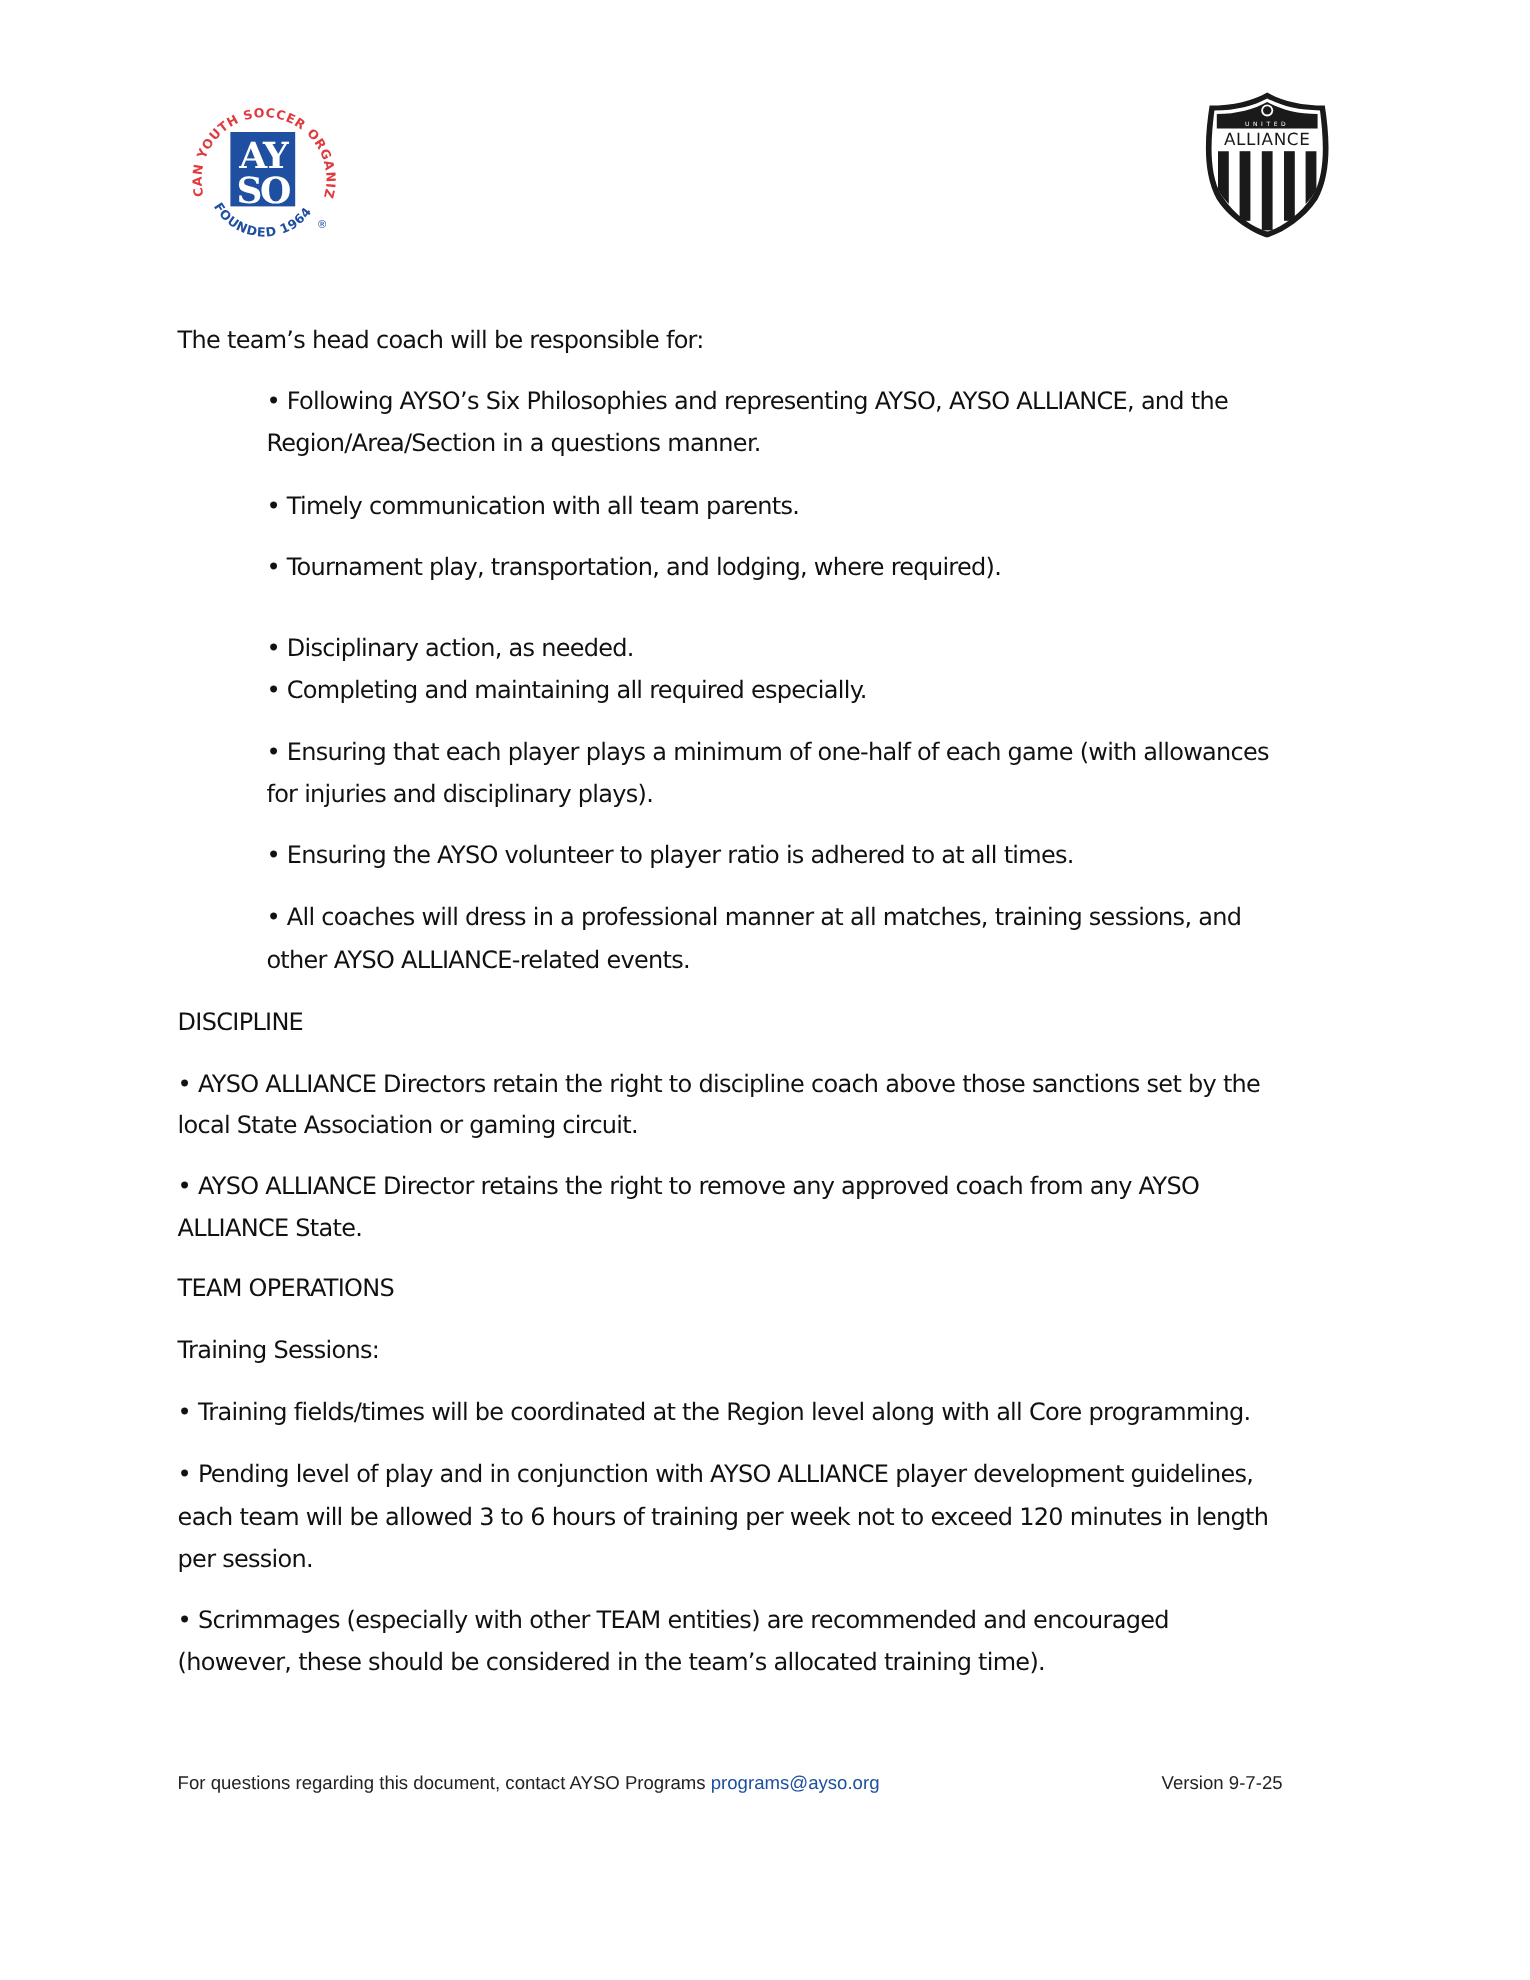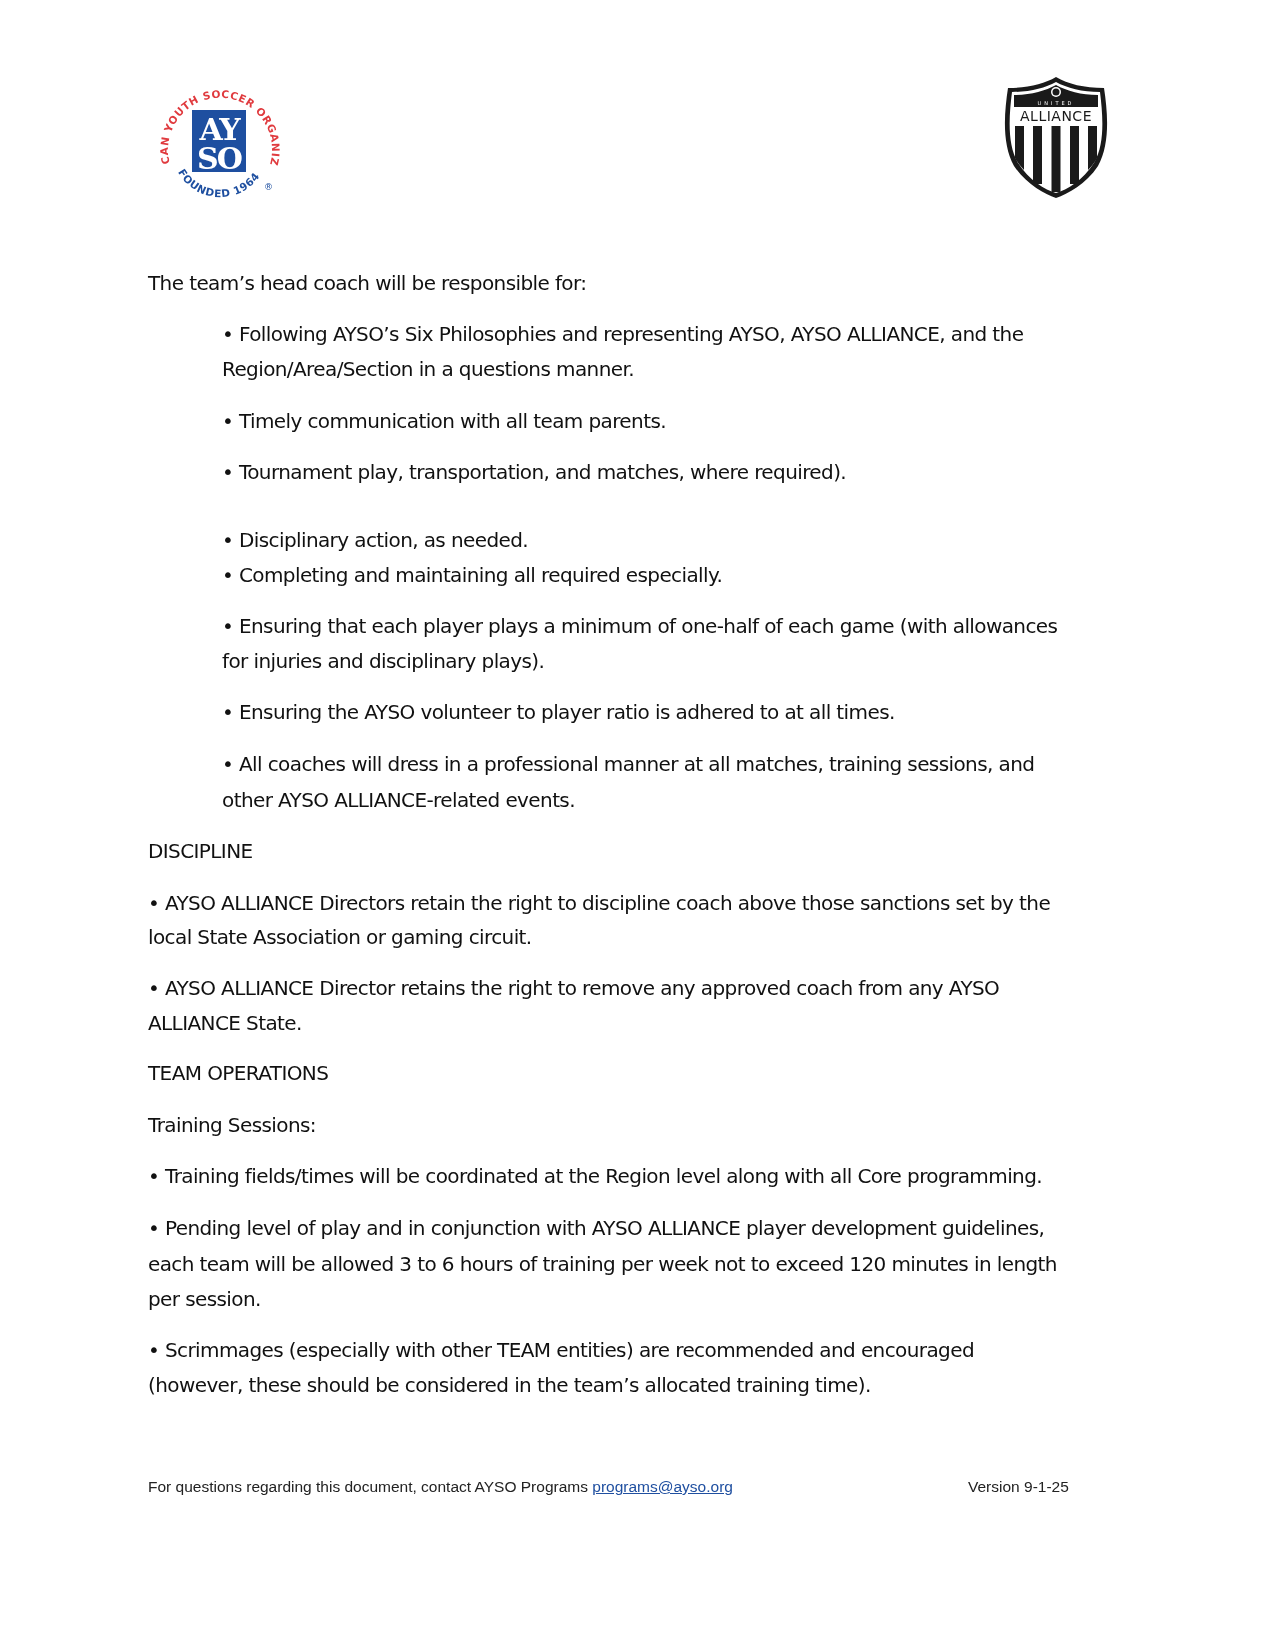--- a/index.html
+++ b/index.html
@@ -7,21 +7,21 @@
          font-family:"Liberation Sans", "DejaVu Sans", sans-serif; color:#111; }
   .logo-ayso { position:absolute; left:148px; top:72px; width:140px; height:140px; }
   .logo-alliance { position:absolute; left:1000px; top:74px; width:112px; height:126px; }
   .line { position:absolute; font-size:20px; line-height:24px; white-space:nowrap;
           font-family:"DejaVu Sans", "Liberation Sans", sans-serif; letter-spacing:-0.6px;
           transform:translateY(-50%); color:#111; }
   .l0 { left:148px; }
   .l1 { left:222px; }
   .footer { position:absolute; top:1487px; transform:translateY(-50%); font-size:15.5px;
             font-family:"Liberation Sans", sans-serif; color:#222; white-space:nowrap; }
-  .footer a { color:#1f4fa0; text-decoration:underline; }
+  .footer a { color:#1f4fa0; }
 </style>
 </head>
 <body>
 
 <svg class="logo-ayso" viewBox="0 0 140 140">
   <defs>
     <path id="ringTop" d="M 22 92 A 52 52 0 1 1 122 92"></path>
     <path id="ringBot" d="M 30 100 A 48 48 0 0 0 112 104"></path>
   </defs>
   <text font-family="DejaVu Sans, sans-serif" font-weight="bold" font-size="10.5" fill="#e03a3e" letter-spacing="0.6">
@@ -51,21 +51,21 @@
     <rect x="70" y="52" width="9" height="58"></rect>
     <path d="M88 52 L 97 52 L 97 84 C 95 88 92 92 88 96 Z"></path>
   </g>
 </svg>
 
 <div class="line l0" style="top:283px">The team’s head coach will be responsible for:</div>
 
 <div class="line l1" style="top:334px">• Following AYSO’s Six Philosophies and representing AYSO, AYSO ALLIANCE, and the</div>
 <div class="line l1" style="top:369px">Region/Area/Section in a questions manner.</div>
 <div class="line l1" style="top:421px">• Timely communication with all team parents.</div>
-<div class="line l1" style="top:472px">• Tournament play, transportation, and matches, where required).</div>
+<div class="line l1" style="top:472px">• Tournament play, transportation, and lodging, where required).</div>
 <div class="line l1" style="top:540px">• Disciplinary action, as needed.</div>
 <div class="line l1" style="top:575px">• Completing and maintaining all required especially.</div>
 <div class="line l1" style="top:626px">• Ensuring that each player plays a minimum of one-half of each game (with allowances</div>
 <div class="line l1" style="top:661px">for injuries and disciplinary plays).</div>
 <div class="line l1" style="top:712px">• Ensuring the AYSO volunteer to player ratio is adhered to at all times.</div>
 <div class="line l1" style="top:764px">• All coaches will dress in a professional manner at all matches, training sessions, and</div>
 <div class="line l1" style="top:800px">other AYSO ALLIANCE-related events.</div>
 
 <div class="line l0" style="top:851px">DISCIPLINE</div>
 <div class="line l0" style="top:903px">• AYSO ALLIANCE Directors retain the right to discipline coach above those sanctions set by the</div>
@@ -78,13 +78,13 @@
 <div class="line l0" style="top:1176px">• Training fields/times will be coordinated at the Region level along with all Core programming.</div>
 <div class="line l0" style="top:1228px">• Pending level of play and in conjunction with AYSO ALLIANCE player development guidelines,</div>
 <div class="line l0" style="top:1264px">each team will be allowed 3 to 6 hours of training per week not to exceed 120 minutes in length</div>
 <div class="line l0" style="top:1299px">per session.</div>
 <div class="line l0" style="top:1350px">• Scrimmages (especially with other TEAM entities) are recommended and encouraged</div>
 <div class="line l0" style="top:1385px">(however, these should be considered in the team’s allocated training time).</div>
 
 <div class="footer" style="left:148px">
   <span>For questions regarding this document, contact AYSO Programs </span><a>programs@ayso.org</a>
 </div>
-<div class="footer" style="left:968px">Version 9-1-25</div>
+<div class="footer" style="left:968px">Version 9-7-25</div>
 
 </body></html>

